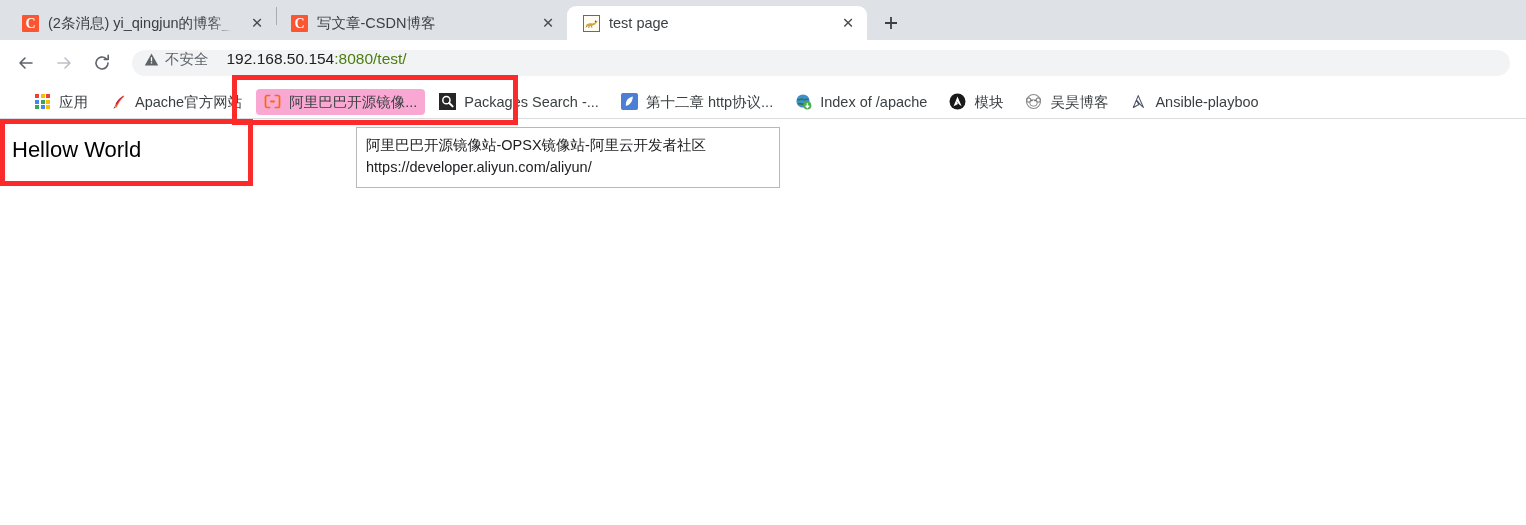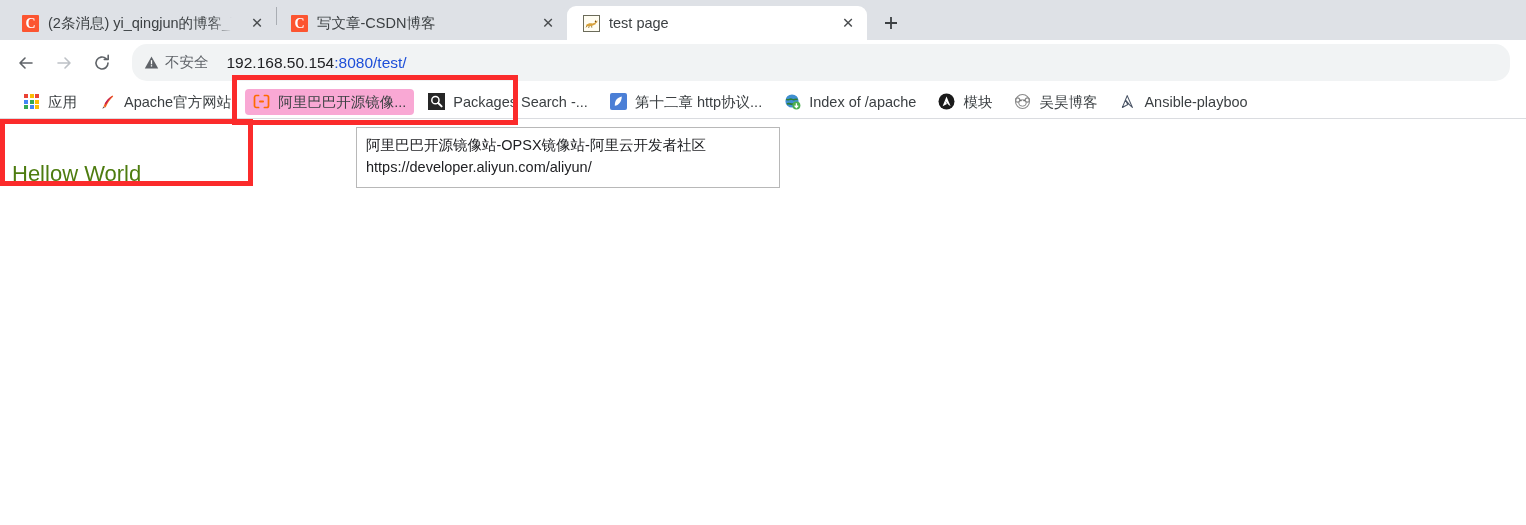--- a/index.html
+++ b/index.html
@@ -105,25 +105,25 @@
     position: relative;
   }
   .navbtn {
     width: 36px; height: 36px;
     display: flex; align-items: center; justify-content: center;
     flex: 0 0 36px;
     margin-right: 2px;
   }
   .omnibox {
     flex: 1;
-    height: 37px;
+    height: 26px;
     background: #f1f3f4;
     border-radius: 15px;
     display: flex;
-    align-items: center;
+    align-items: flex-start;
     margin-left: 10px;
     margin-right: 16px;
     padding-left: 12px;
     position: relative;
   }
   .secure-chip {
     display: flex;
     align-items: center;
     flex: 0 0 auto;
     font-size: 14.5px;
@@ -133,40 +133,40 @@
   .secure-chip .warn-ico { margin-right: 6px; display: flex; }
   .url-wrap {
     flex: 1;
     font-size: 15.5px;
     color: #202124;
     white-space: nowrap;
     padding-left: 10px;
     overflow: hidden;
   }
   .url-host { color: #202124; }
-  .url-rest { color: #1d4ed8; }
+  .url-rest { color: #4d7c0f; }
 
   
   .anno-url {
     position: absolute;
     left: 232px; top: 35px;
     width: 286px; height: 50px;
     border: 5px solid #fb2b2b;
     pointer-events: none;
     z-index: 20;
     background: transparent;
   }
 
   
   .bookmarks {
     height: 34px;
     background: #ffffff;
     display: flex;
     align-items: center;
-    padding-left: 15px;
+    padding-left: 26px;
     border-bottom: 1px solid #dadce0;
     overflow: hidden;
     white-space: nowrap;
   }
   .bm {
     display: flex;
     align-items: center;
     height: 26px;
     padding: 0 8px;
     border-radius: 4px;
@@ -197,23 +197,22 @@
   
   .page {
     position: relative;
     height: 100%;
     background: #ffffff;
   }
   .page-text {
     position: absolute;
     left: 12px; top: 18px;
     font-size: 22px;
-    color: #4d7c0f;
+    color: #000000;
     font-family: "Liberation Sans", "DejaVu Sans", sans-serif;
-    margin-top: 24px;
   }
   .anno-content {
     position: absolute;
     left: 0px; top: 0px;
     width: 253px; height: 67px;
     border: 5px solid #fb2b2b;
     pointer-events: none;
   }
   .tooltip {
     position: absolute;

